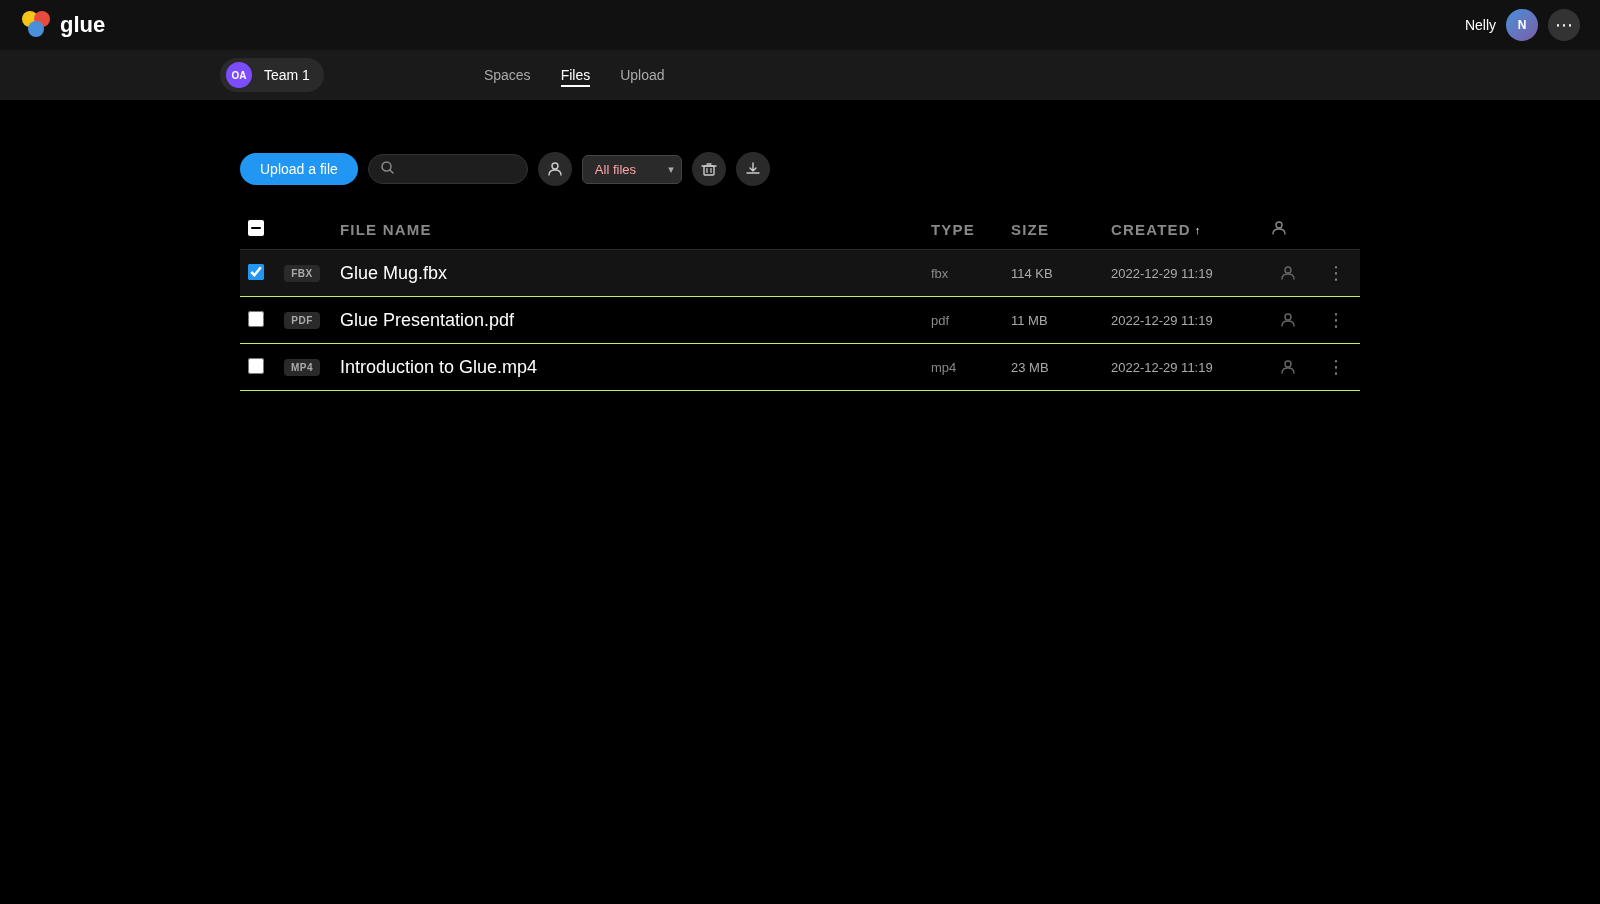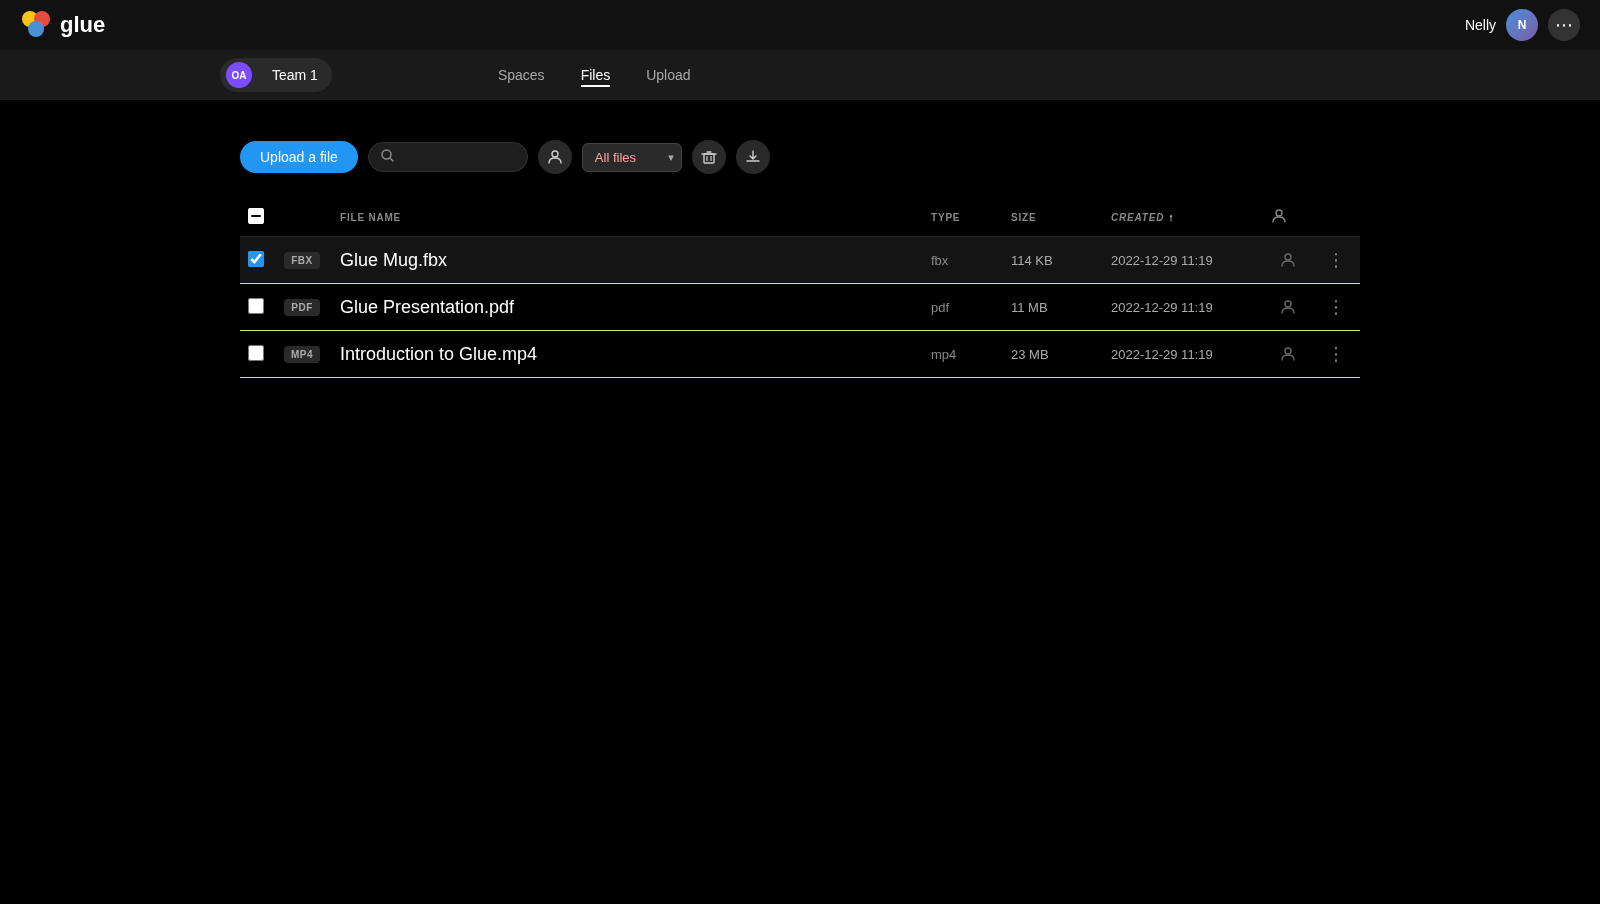--- a/index.html
+++ b/index.html
@@ -75,21 +75,21 @@
       background: #1a1a1a;
       height: 50px;
       display: flex;
       align-items: center;
       padding: 0 220px 0 220px;
       gap: 40px;
     }
     .team-badge {
       display: flex;
       align-items: center;
-      gap: 20px;
+      gap: 12px;
       background: #2a2a2a;
       border-radius: 20px;
       padding: 4px 14px 4px 6px;
       cursor: pointer;
     }
     .team-avatar {
       width: 26px;
       height: 26px;
       border-radius: 50%;
       background: #7c4dff;
@@ -110,32 +110,31 @@
       align-items: center;
       gap: 30px;
       margin-left: 120px;
     }
     .nav-tab {
       font-size: 14px;
       color: #aaa;
       cursor: pointer;
       padding: 4px 0;
       text-decoration: none;
-      margin-left: 6px;
     }
     .nav-tab.active {
       color: #fff;
       border-bottom: 2px solid #fff;
       padding-bottom: 2px;
       font-weight: 500;
     }
 
     
     .main-content {
-      padding: 40px 240px;
+      padding: 52px 240px;
     }
 
     
     .toolbar {
       display: flex;
       align-items: center;
       gap: 10px;
       margin-bottom: 24px;
     }
     .upload-btn {
@@ -224,21 +223,21 @@
     
     .files-table {
       width: 100%;
       border-collapse: collapse;
     }
     .files-table thead tr {
       border-bottom: 1px solid #2a2a2a;
     }
     .files-table th {
       text-align: left;
-      font-size: 10px;
+      font-size: 15px;
       font-weight: 600;
       color: #888;
       letter-spacing: 0.08em;
       padding: 10px 8px;
       text-transform: uppercase;
     }
     .files-table tbody tr {
       border-bottom: 1px solid #bef264;
       transition: background 0.15s;
     }
@@ -310,21 +309,20 @@
       align-items: center;
       justify-content: center;
       letter-spacing: 1px;
     }
 
     .th-created-wrap {
       display: flex;
       align-items: center;
       gap: 4px;
       cursor: pointer;
-      font-style: italic;
     }
     .sort-asc::after {
       content: '↑';
       font-size: 11px;
       color: #fff;
     }
 
     
     .check-dash {
       display: inline-block;

